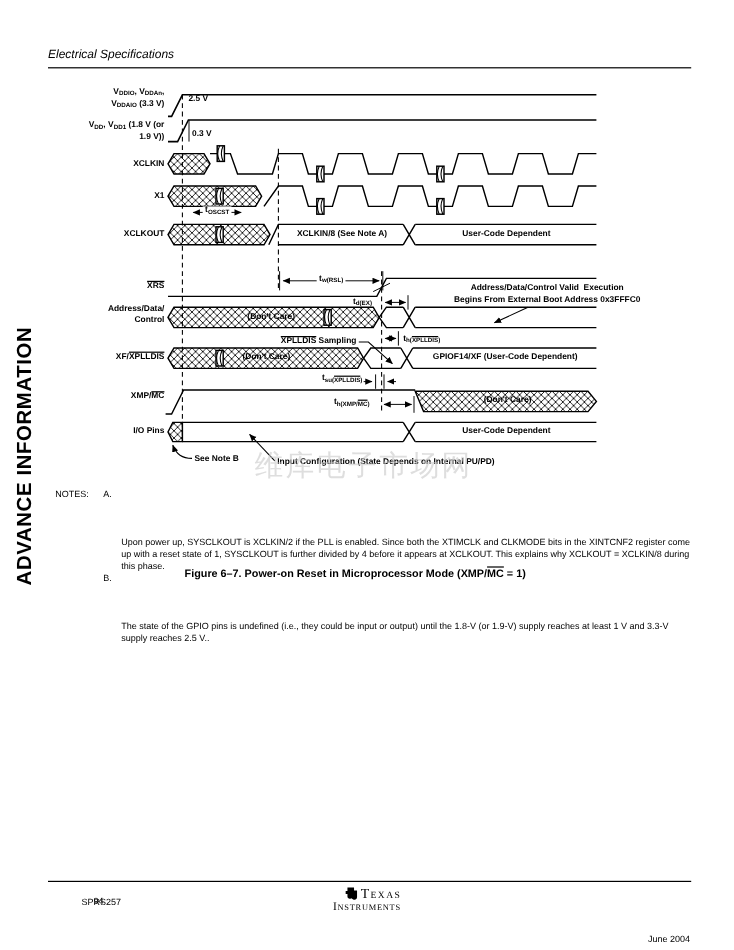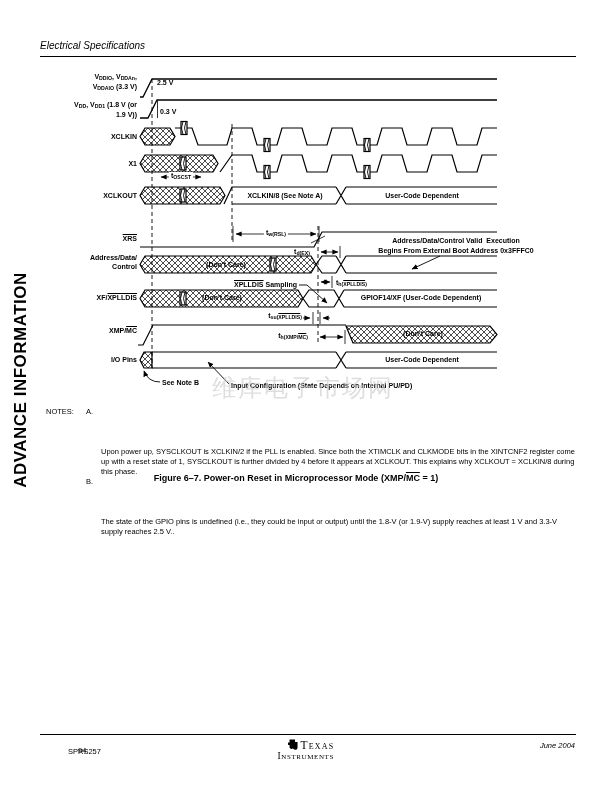--- a/index.html
+++ b/index.html
@@ -22,21 +22,21 @@
   .ovl{text-decoration:overline;}
   .notes{position:absolute;left:46px;top:407px;width:532px;font-size:7.5px;line-height:1.32;}
   .nrow{display:flex;align-items:flex-start;}
   .ncap{width:40px;flex:none;}
   .nlab{width:15px;flex:none;}
   .ntxt{flex:1;padding-right:2px;margin-top:40px;}
   .cap{position:absolute;left:0;top:473px;width:592px;text-align:center;font-size:9px;font-weight:bold;}
   .fline{position:absolute;left:40px;top:734px;width:536px;border-top:1.7px solid #000;}
   .fnum{position:absolute;left:46px;top:746px;font-size:7.5px;padding-left:32px;}
   .fdoc{position:absolute;left:68px;top:747px;font-size:7.5px;text-align:center;}
-  .fdate{position:absolute;right:37px;top:741px;font-size:7.5px;font-style:italic;}
+  .fdate{position:absolute;right:37px;top:778px;font-size:7.5px;}
   .ti{position:absolute;left:50%;top:739px;transform:translateX(-50%);
       font-family:"Liberation Serif",serif;line-height:1;}
   .ti-top{display:flex;align-items:center;gap:2px;margin-left:10px;}
   .ti-texas{font-size:11.5px;font-variant:small-caps;letter-spacing:1.2px;}
   .ti-instr{font-size:9.5px;font-variant:small-caps;letter-spacing:.6px;margin-top:0px;}
 </style>
 </head>
 <body>
 
 <div class="hdr">Electrical Specifications</div>

